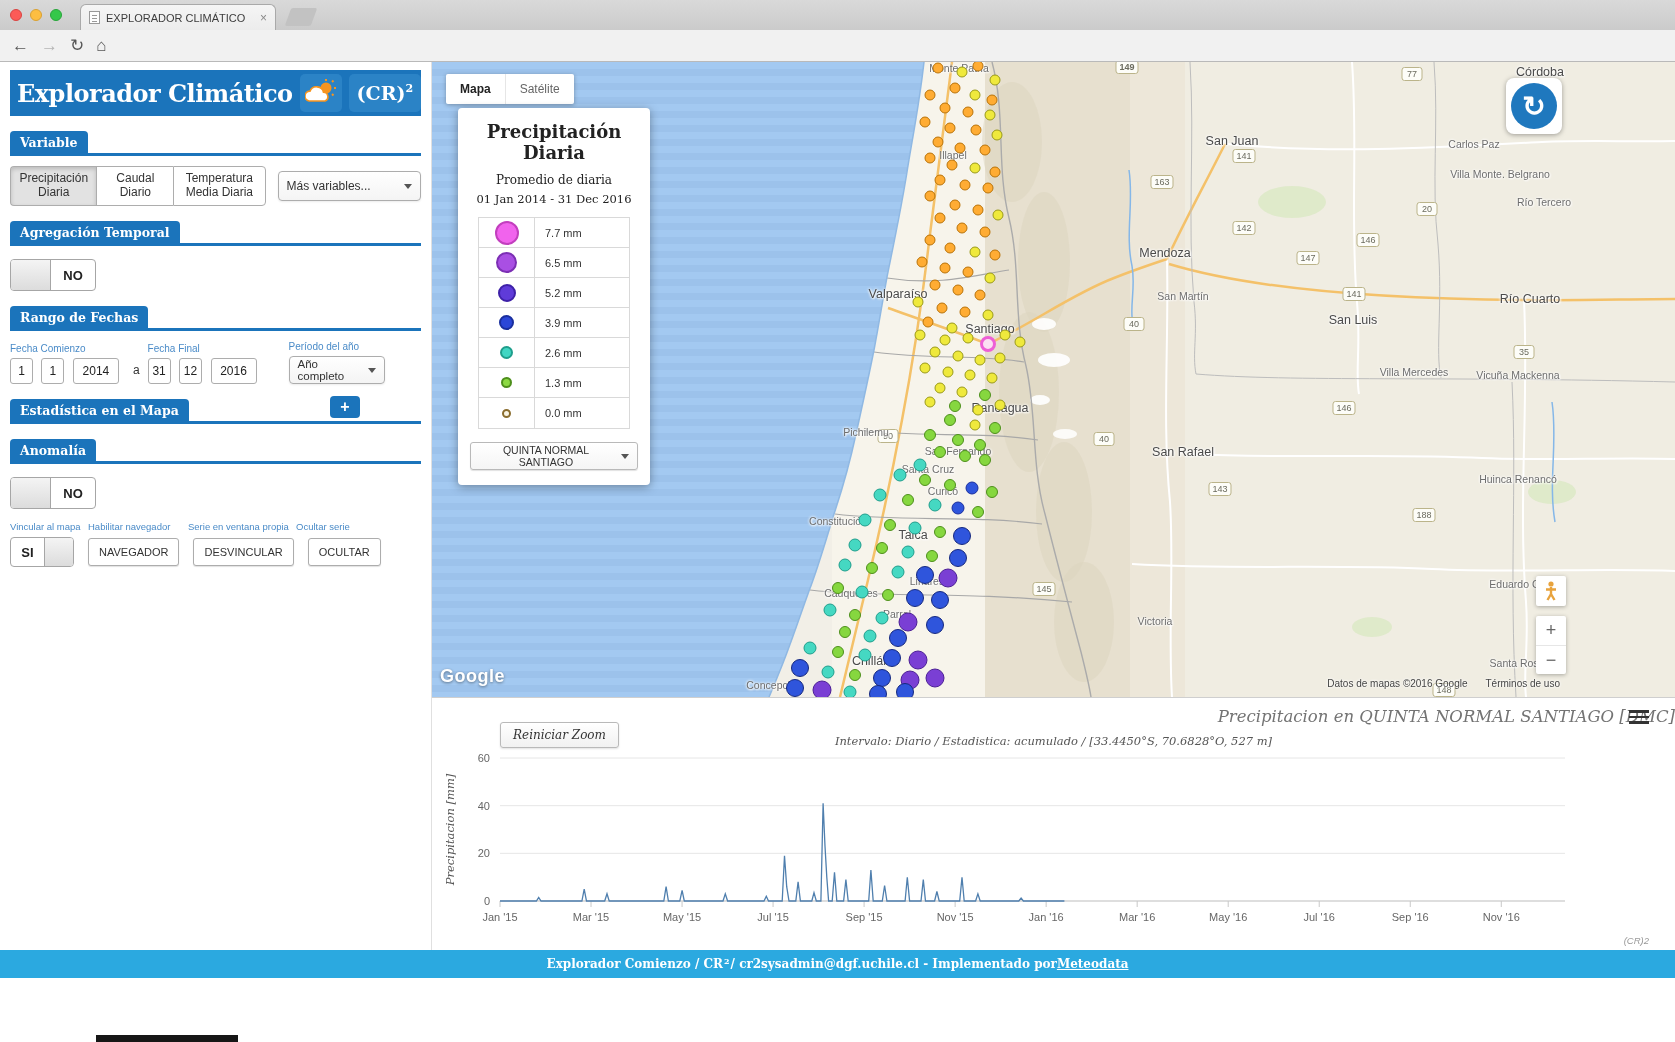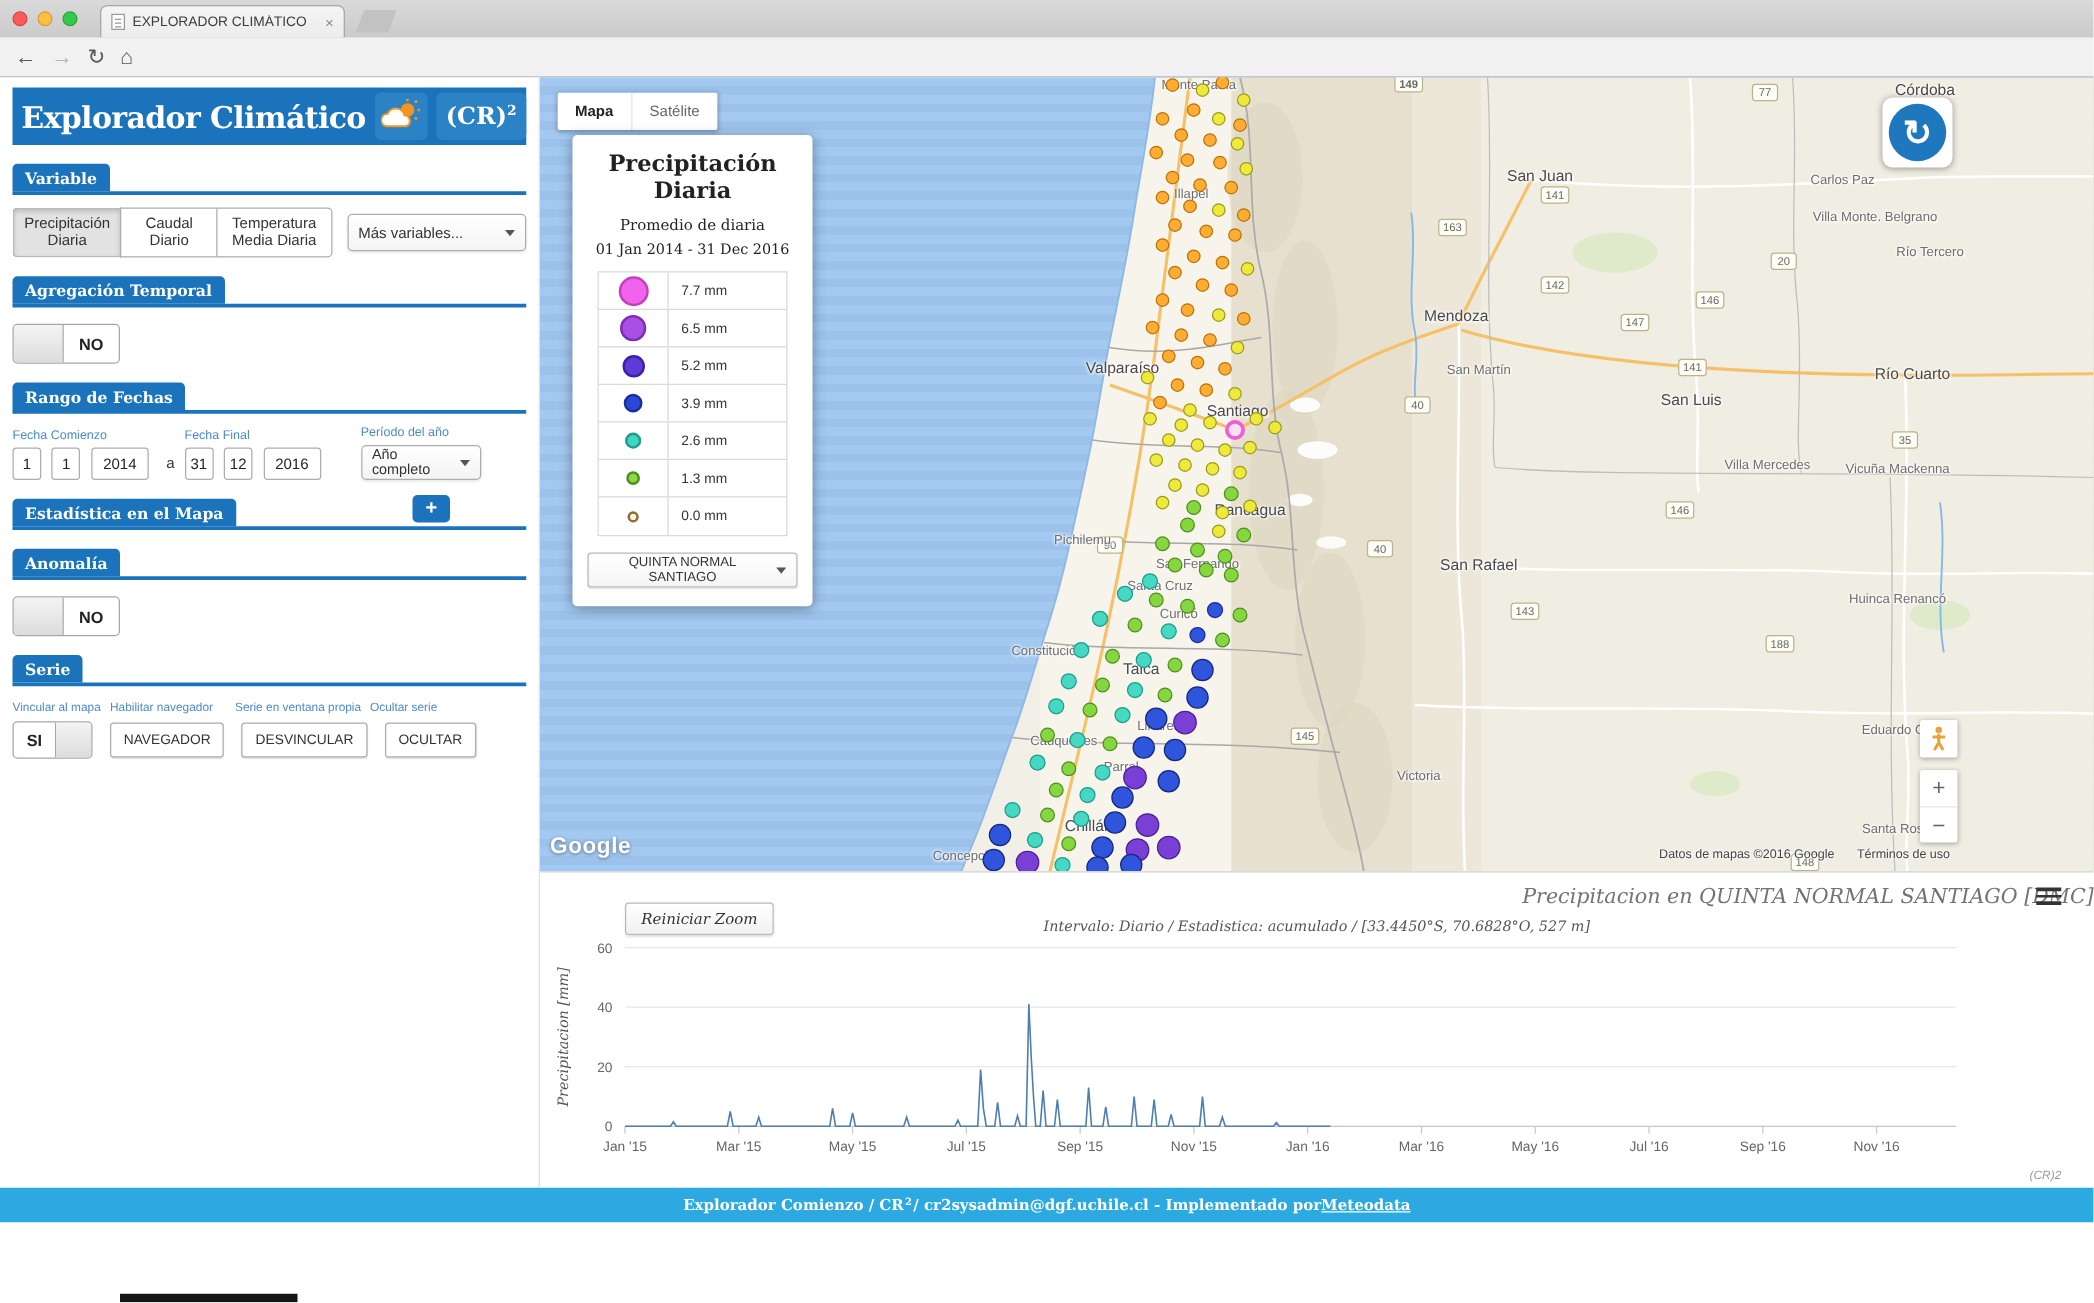--- a/index.html
+++ b/index.html
@@ -219,23 +219,20 @@
       </div>
 
       <div class="section-head">
         <span class="section-tab">Anomalía</span>
       </div>
       <div class="toggle">
         <span class="knob"></span>
         <span class="lab">NO</span>
       </div>
 
-      <div class="section-head">
-        <span class="section-tab">Serie</span>
-      </div>
       <div class="serie-labels">
         <span style="width:78px">Vincular al mapa</span>
         <span style="width:100px">Habilitar navegador</span>
         <span style="width:108px">Serie en ventana propia</span>
         <span>Ocultar serie</span>
       </div>
       <div class="serie-btns">
         <span class="toggle on" style="margin:0">
           <span class="lab">SI</span>
           <span class="knob"></span>
@@ -355,21 +352,21 @@
             <span class="city" style="left: 1086px; top: 417px;">Huinca Renancó</span>
             <span class="city" style="left: 434px; top: 370px;">Pichilemu</span>
             <span class="city" style="left: 496px; top: 407px;">Santa Cruz</span>
             <span class="city" style="left: 511px; top: 429px;">Curicó</span>
             <span class="city big" style="left: 481px; top: 473px;">Talca</span>
             <span class="city" style="left: 406px; top: 459px;">Constitución</span>
             <span class="city" style="left: 495px; top: 519px;">Linares</span>
             <span class="city" style="left: 419px; top: 531px;">Cauquenes</span>
             <span class="city" style="left: 465px; top: 552px;">Parral</span>
             <span class="city big" style="left: 439px; top: 599px;">Chillán</span>
-            <span class="city" style="left: 703px; top: 559px;">Victoria</span>
+            <span class="city" style="left: 723px; top: 559px;">Victoria</span>
             <span class="city" style="left: 1095px; top: 522px;">Eduardo Castex</span>
             <span class="city" style="left: 342px; top: 623px;">Concepción</span>
             <span class="city" style="left: 1085px; top: 601px;">Santa Rosa</span>
           </div>
         <div class="layer" id="stations" style="pointer-events:none">
             <div class="station" style="left: 506px; top: 6px; width: 11px; height: 11px; background: rgb(255, 172, 51); border-color: rgb(185, 115, 9); border-width: 1.5px; pointer-events: auto;"></div>
             <div class="station" style="left: 530px; top: 10px; width: 11px; height: 11px; background: rgb(239, 233, 60); border-color: rgb(154, 154, 26); border-width: 1.5px; pointer-events: auto;"></div>
             <div class="station" style="left: 546px; top: 4px; width: 11px; height: 11px; background: rgb(255, 172, 51); border-color: rgb(185, 115, 9); border-width: 1.5px; pointer-events: auto;"></div>
             <div class="station" style="left: 563px; top: 18px; width: 11px; height: 11px; background: rgb(239, 233, 60); border-color: rgb(154, 154, 26); border-width: 1.5px; pointer-events: auto;"></div>
             <div class="station" style="left: 523px; top: 26px; width: 11px; height: 11px; background: rgb(255, 172, 51); border-color: rgb(185, 115, 9); border-width: 1.5px; pointer-events: auto;"></div>

